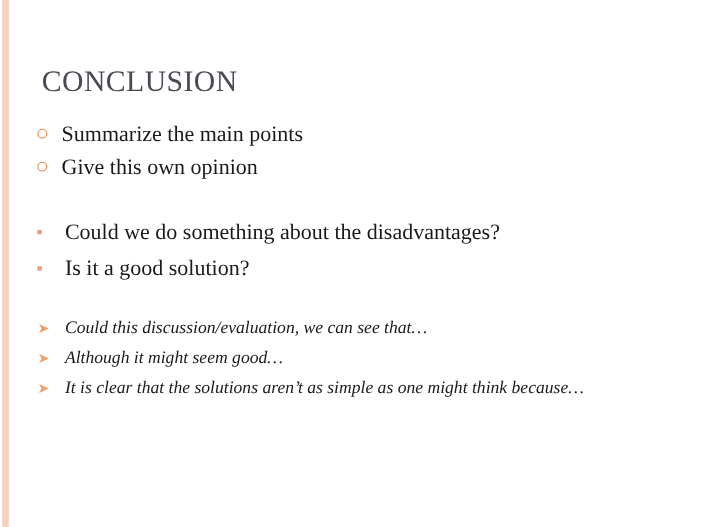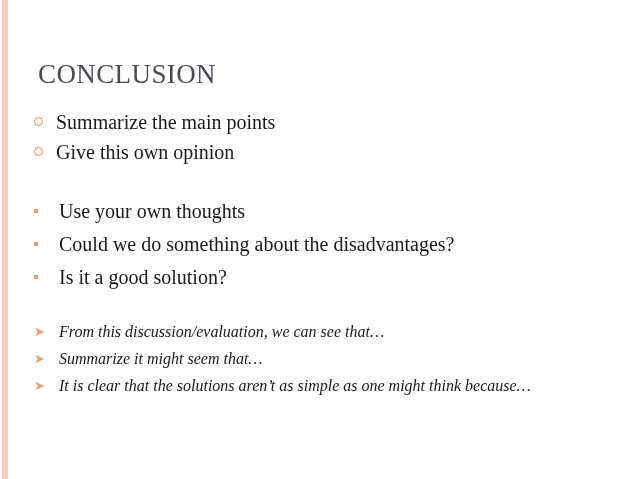--- a/index.html
+++ b/index.html
@@ -170,46 +170,40 @@
       </li>
     </ul>
 
     <div class="group-gap-1"></div>
 
     <ul class="bullet-group g2">
       <li class="bullet-row">
         <span class="bullet-marker">
             <i></i>
           </span>
-        <span class="bullet-text">Use your own thoughts</span>
-      </li>
-      <li class="bullet-row">
-        <span class="bullet-marker">
-            <i></i>
-          </span>
         <span class="bullet-text">Could we do something about the disadvantages?</span>
       </li>
       <li class="bullet-row">
         <span class="bullet-marker">
             <i></i>
           </span>
         <span class="bullet-text">Is it a good solution?</span>
       </li>
     </ul>
 
     <div class="group-gap-2"></div>
 
     <ul class="bullet-group g3">
       <li class="bullet-row">
         <span class="bullet-marker">➤</span>
-        <span class="bullet-text">From this discussion/evaluation, we can see that…</span>
+        <span class="bullet-text">Could this discussion/evaluation, we can see that…</span>
       </li>
       <li class="bullet-row">
         <span class="bullet-marker">➤</span>
-        <span class="bullet-text">Summarize it might seem that…</span>
+        <span class="bullet-text">Although it might seem good…</span>
       </li>
       <li class="bullet-row">
         <span class="bullet-marker">➤</span>
         <span class="bullet-text">It is clear that the solutions aren’t as simple as one might think because…</span>
       </li>
     </ul>
 
   </div>
 </div>
 

